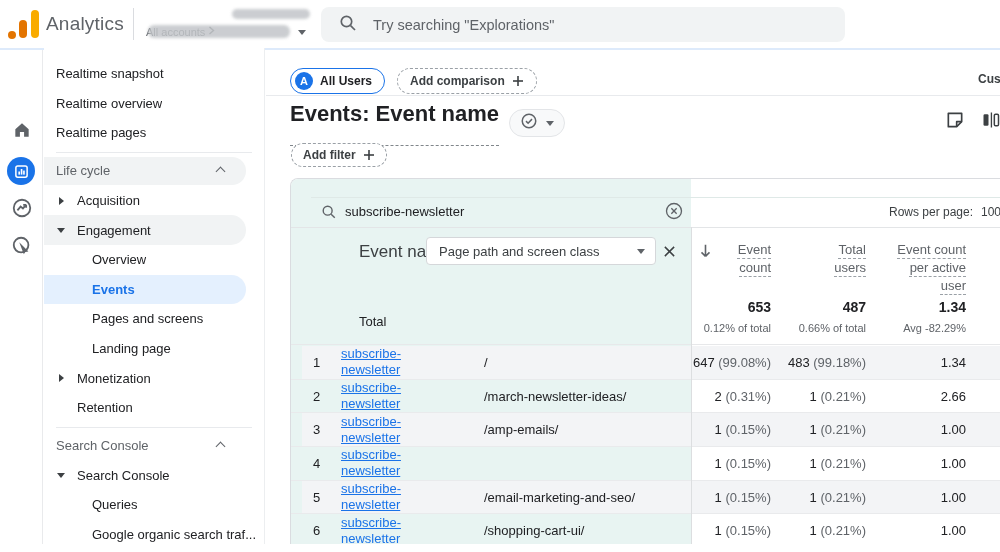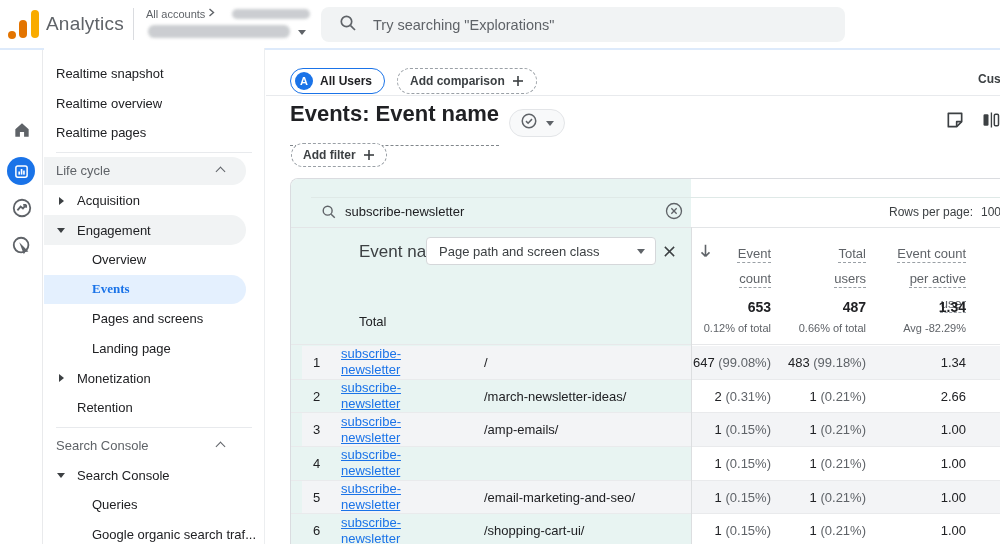--- a/index.html
+++ b/index.html
@@ -10,21 +10,21 @@
   
   .appbar { position:absolute; left:0; top:0; width:1000px; height:48px; background:#fff; }
   .appbar-underline { position:absolute; left:0; top:48px; width:1000px; height:2px; background:#ddeafb; }
   .logo { position:absolute; left:8px; top:8px; width:32px; height:32px; }
   .logo .bar-tall { position:absolute; right:1px; top:2px; width:8px; height:28px; border-radius:4px; background:#f9ab00; }
   .logo .bar-mid  { position:absolute; left:11px; top:12px; width:8px; height:18px; border-radius:4px; background:#e37400; }
   .logo .dot      { position:absolute; left:0; top:23px; width:8px; height:8px; border-radius:50%; background:#e37400; }
   .app-name { position:absolute; left:46px; top:13px; font-size:19px; color:#5f6368; letter-spacing:.2px; }
   .logo-divider { position:absolute; left:133px; top:8px; width:1px; height:32px; background:#dadce0; }
   .acct { position:absolute; left:146px; top:6px; width:170px; height:38px; cursor:pointer; }
-  .acct-line1 { position:absolute; left:0; top:2px; font-size:11px; color:#5f6368; display:flex; align-items:flex-start; gap:3px; }
+  .acct-line1 { position:absolute; left:0; top:20px; font-size:11px; color:#5f6368; display:flex; align-items:flex-start; gap:3px; }
   .acct-chev svg { display:block; }
   .blur-blob { background:#c2c5c9; border-radius:6px; filter:blur(1.6px); opacity:.85; }
   .blob1 { position:absolute; left:86px; top:3px; width:78px; height:10px; }
   .blob2 { position:absolute; left:2px; top:19px; width:142px; height:13px; }
   .acct-caret { position:absolute; left:152px; top:24px; width:0; height:0; border-left:4px solid transparent; border-right:4px solid transparent; border-top:5px solid #5f6368; }
   .gsearch { position:absolute; left:321px; top:7px; width:524px; height:35px; border-radius:8px; background:#f1f3f4; display:flex; align-items:center; padding-left:18px; gap:16px; }
   .gsearch input { border:none; outline:none; background:transparent; font-size:14.5px; color:#5f6368; width:420px; font-family:inherit; }
   .gsearch input::placeholder { color:#5f6368; opacity:1; }
 
   
@@ -36,21 +36,21 @@
   .drawer { position:absolute; left:44px; top:48px; width:221px; height:504px; background:#fff; border-right:1px solid #eceef0; padding-top:11px; }
   .nav-item { height:29.6px; display:flex; align-items:center; font-size:13px; color:#202124; cursor:pointer; position:relative; }
   .nav-item .lbl { white-space:nowrap; overflow:hidden; text-overflow:ellipsis; max-width:185px; }
   .ind1 { padding-left:12px; }
   .ind2 { padding-left:33px; }
   .ind3 { padding-left:48px; }
   .tri-right { position:absolute; left:15px; width:0; height:0; border-top:4px solid transparent; border-bottom:4px solid transparent; border-left:5px solid #3c4043; }
   .tri-down  { position:absolute; left:13px; width:0; height:0; border-left:4px solid transparent; border-right:4px solid transparent; border-top:5px solid #3c4043; }
   .pill { border-radius:0 16px 16px 0; width:202px; }
   .pill-gray { background:#f1f3f4; }
-  .pill-blue { background:#e4f0fe;font-family:Liberation Serif, serif; }
+  .pill-blue { background:#e4f0fe; }
   .pill-blue .lbl { color:#1a73e8; font-weight:bold; }
   .section-head { height:28px; margin:1px 0; color:#5f6368; }
   .section-head .lbl { color:#5f6368; }
   .chev-up { position:absolute; right:22px; top:11px; width:7px; height:7px; border-left:1.6px solid #5f6368; border-top:1.6px solid #5f6368; transform:rotate(45deg); }
   .nav-divider { height:1px; background:#e8eaed; margin:4px 12px 4px 12px; }
 
   
   .main-divider { position:absolute; left:266px; top:95px; width:734px; height:1px; background:#e8eaed; }
   .chip-row { position:absolute; left:290px; top:68px; height:27px; display:flex; gap:12px; }
   .chip-allusers { display:flex; align-items:center; gap:7px; height:26px; padding:0 12px 0 4px; border:1px solid #1a73e8; border-radius:14px; background:#fff; cursor:pointer; }
@@ -83,21 +83,21 @@
   .search-bottomline { position:absolute; left:0; right:0; top:48px; height:1px; background:#e3e5e7; }
 
   .grid-row { display:grid; grid-template-columns:11px 39px 143px 207px 80px 95px 100px 1fr; }
 
   .header-row { position:absolute; left:0; top:49px; width:100%; height:62px; }
   .dim-head-label { position:absolute; left:68px; top:14px; font-size:17px; color:#3c4043; }
   .sec-dim-select { position:absolute; left:135px; top:9px; width:230px; height:28px; background:#fff; border:1px solid #d5d7da; border-radius:4px; display:flex; align-items:center; padding:0 10px 0 12px; cursor:pointer; }
   .sec-dim-select .sel-text { font-size:13px; color:#3c4043; flex:1; white-space:nowrap; }
   .remove-dim { position:absolute; left:372px; top:16px; cursor:pointer; }
   .sort-arrow { position:absolute; left:407px; top:15px; cursor:pointer; }
-  .mh { position:absolute; top:13px; font-size:13px; color:#5f6368; text-align:right; line-height:25px; cursor:pointer; }
+  .mh { position:absolute; top:13px; font-size:13px; color:#5f6368; text-align:right; line-height:18px; cursor:pointer; }
   .mh span { text-decoration:underline dashed; text-decoration-color:#9aa0a6; text-decoration-thickness:1px; text-underline-offset:4px; display:inline-block; }
   .mh1 { left:400px; width:80px; } .mh1 span { max-width:55px; }
   .mh2 { left:480px; width:95px; } .mh2 span { max-width:48px; }
   .mh3 { left:575px; width:100px; } .mh3 span { max-width:85px; }
 
   .total-row { position:absolute; left:0; top:111px; width:100%; height:55px; border-bottom:1px solid #e7e8ea; }
   .total-label { position:absolute; left:68px; top:24px; font-size:13px; color:#202124; }
   .tm { position:absolute; text-align:right; }
   .tm .num { font-size:14px; font-weight:bold; color:#202124; }
   .tm .sub { font-size:11px; color:#5f6368; margin-top:7px; }

